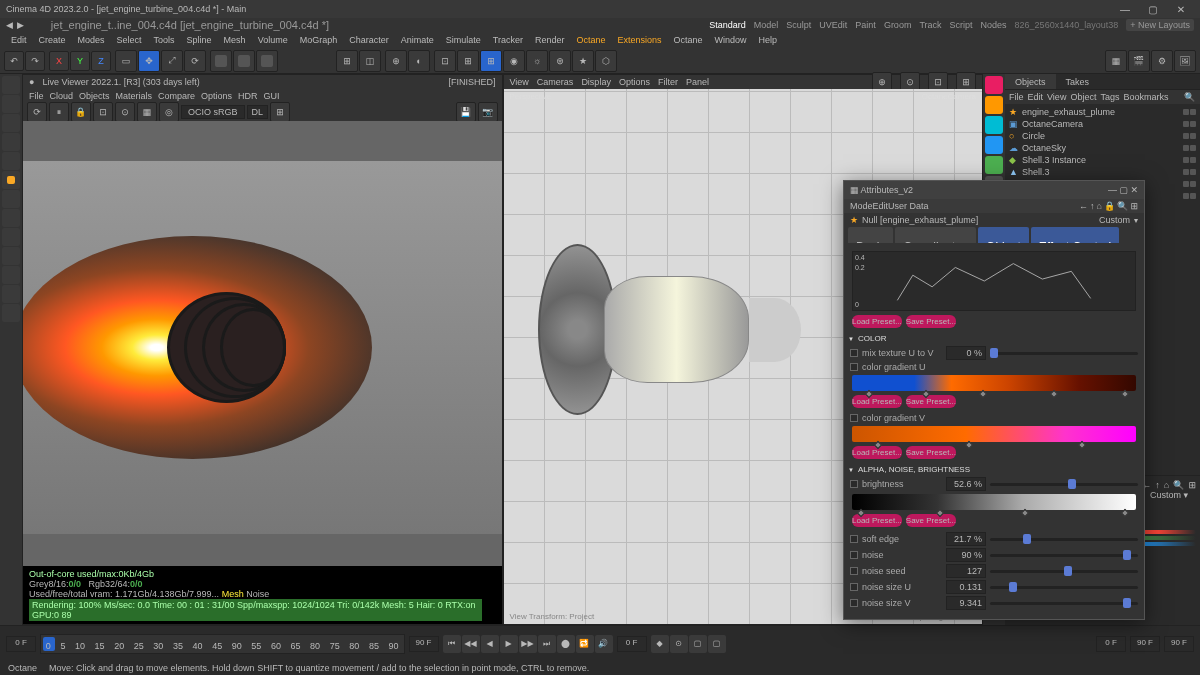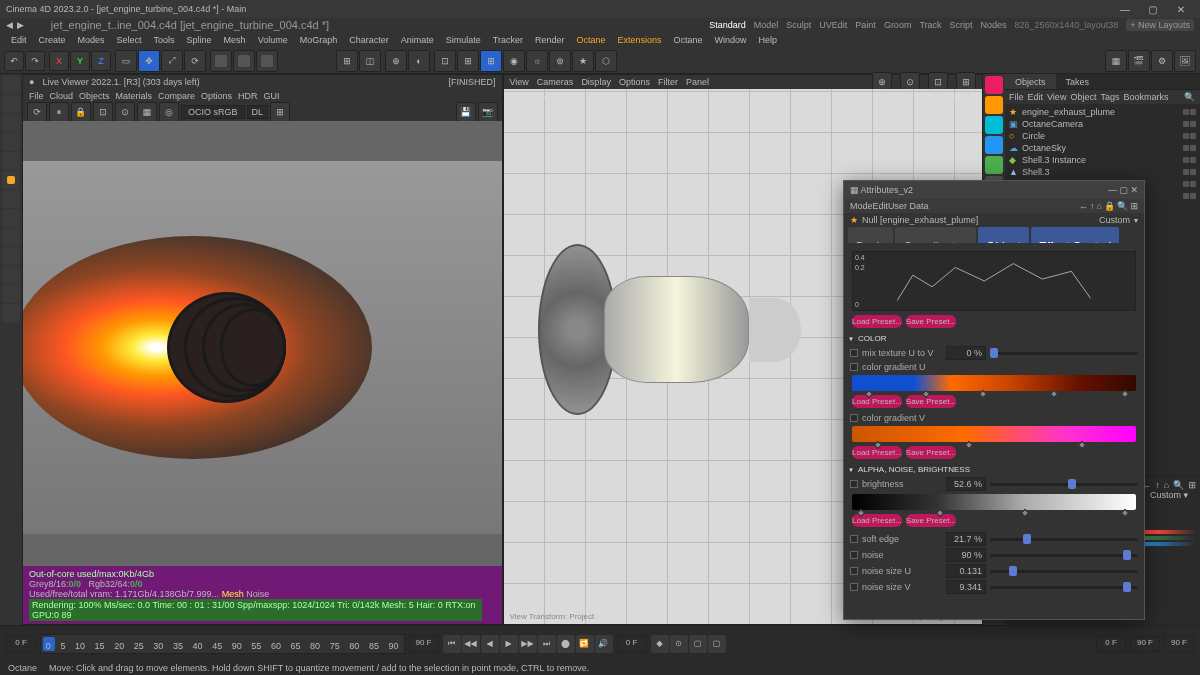--- a/index.html
+++ b/index.html
@@ -30,21 +30,21 @@
 .vp-content{position:absolute;top:14px;left:0;right:0;bottom:0;overflow:hidden}
 .render-view{background:#666;width:100%;height:100%;position:relative}
 .render-img{position:absolute;top:40px;left:0;right:0;height:calc(100% - 130px);background:linear-gradient(#999,#777)}
 .engine-left{position:absolute;left:-10px;top:20%;width:75%;height:60%;background:radial-gradient(ellipse at 40% 50%,#fff 2%,#ffeb3b 8%,#ff9800 18%,#ff5722 30%,#8d4522 50%,rgba(50,30,20,0.8) 75%,transparent);border-radius:50%}
 .engine-rings{position:absolute;left:30%;top:35%;width:25%;height:30%}
 .ring{position:absolute;border:3px solid #1a1a1a;border-radius:50%;background:#2a2020}
 .ring:nth-child(1){left:0;top:0;width:100%;height:100%}
 .ring:nth-child(2){left:15%;top:5%;width:85%;height:90%}
 .ring:nth-child(3){left:30%;top:10%;width:70%;height:80%}
 .ring:nth-child(4){left:45%;top:15%;width:55%;height:70%}
-.render-stats{position:absolute;bottom:0;left:0;right:0;background:#701a75;padding:3px 6px;font-size:8px}
+.render-stats{position:absolute;bottom:0;left:0;right:0;background:#000000;padding:3px 6px;font-size:8px}
 .render-stats div{color:#aaffaa}
 .green-text{color:#4caf50;font-weight:bold}
 .yel{color:#ffeb3b}
 .wire-view{background:#dadada;width:100%;height:100%;position:relative}
 .wire-grid{position:absolute;inset:0;background-image:repeating-linear-gradient(0deg,transparent,transparent 40px,#bbb 40px,#bbb 41px),repeating-linear-gradient(90deg,transparent,transparent 40px,#bbb 40px,#bbb 41px)}
 .engine-wire{position:absolute;left:10%;top:25%;width:55%;height:40%}
 .fan{position:absolute;left:-5%;top:10%;width:30%;height:80%;background:radial-gradient(circle,#888 10%,#666 40%,#999);border-radius:50%;border:2px solid #555}
 .body-wire{position:absolute;left:20%;top:25%;width:55%;height:50%;background:linear-gradient(90deg,#aaa,#f5f5dc,#999);border-radius:30% 40% 40% 30%;border:1px solid #888}
 .nozzle{position:absolute;right:5%;top:35%;width:20%;height:30%;background:#ccc;border-radius:0 50% 50% 0}
 .vp-label{position:absolute;top:3px;left:6px;font-size:8px;color:#ddd}
@@ -629,20 +629,26 @@
           <div class="slider" data-pos="22"></div>
         </div>
    <div class="param-row">
           <span class="cb"></span>
           <span class="lbl">noise</span>
           <span class="val">90 %</span>
           <div class="slider" data-pos="90"></div>
         </div>
    <div class="param-row">
           <span class="cb"></span>
+          <span class="lbl">noise seed</span>
+          <span class="val">127</span>
+          <div class="slider" data-pos="50"></div>
+        </div>
+   <div class="param-row">
+          <span class="cb"></span>
           <span class="lbl">noise size U</span>
           <span class="val">0.131</span>
           <div class="slider" data-pos="13"></div>
         </div>
    <div class="param-row">
           <span class="cb"></span>
           <span class="lbl">noise size V</span>
           <span class="val">9.341</span>
           <div class="slider" data-pos="90"></div>
         </div>

